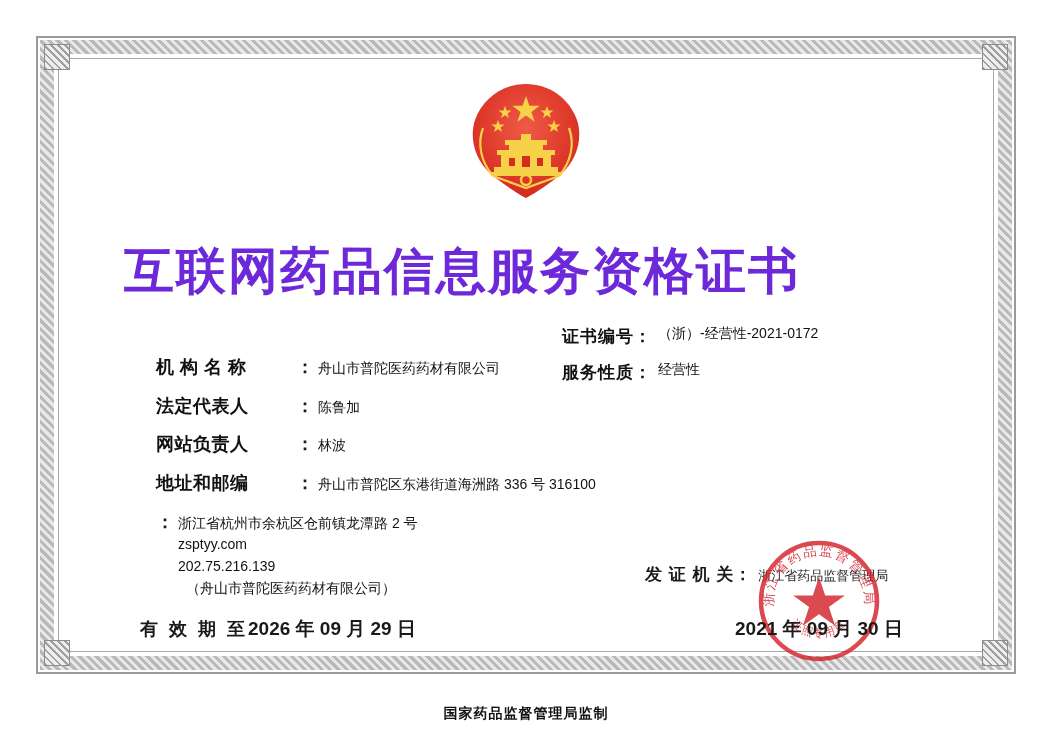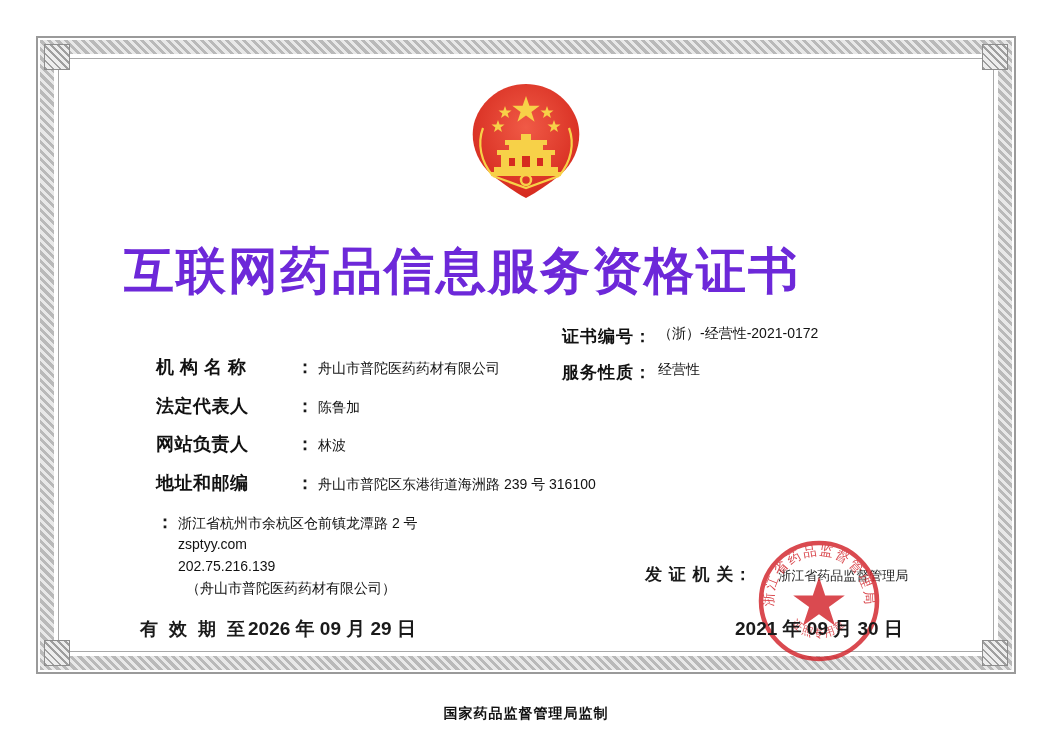--- a/index.html
+++ b/index.html
@@ -166,21 +166,20 @@
     padding-left: 8px;
   }
 
   
   .issuer {
     position: absolute;
     left: 645px;
     top: 563px;
     display: flex;
     align-items: baseline;
-    gap: 20px;
   }
   .issuer-label {
     font-size: 17px;
     font-weight: bold;
     letter-spacing: 1px;
     white-space: nowrap;
   }
   .issuer-value {
     font-size: 13px;
     margin-left: 6px;
@@ -325,21 +324,21 @@
 
     <div class="field-row">
       <span class="field-label">网站负责人</span>
       <span class="field-colon">：</span>
       <span class="field-value">林波</span>
     </div>
 
     <div class="field-row">
       <span class="field-label">地址和邮编</span>
       <span class="field-colon">：</span>
-      <span class="field-value">舟山市普陀区东港街道海洲路 239 号  316100</span>
+      <span class="field-value">舟山市普陀区东港街道海洲路 336 号  316100</span>
     </div>
 
     <div class="field-row">
       <span class="field-colon">：</span>
       <span class="field-value">
         <span class="sub-line">浙江省杭州市余杭区仓前镇龙潭路 2 号</span>
         <span class="sub-line">zsptyy.com</span>
         <span class="sub-line">202.75.216.139</span>
         <span class="sub-line indent">（舟山市普陀医药药材有限公司）</span>
       </span>

